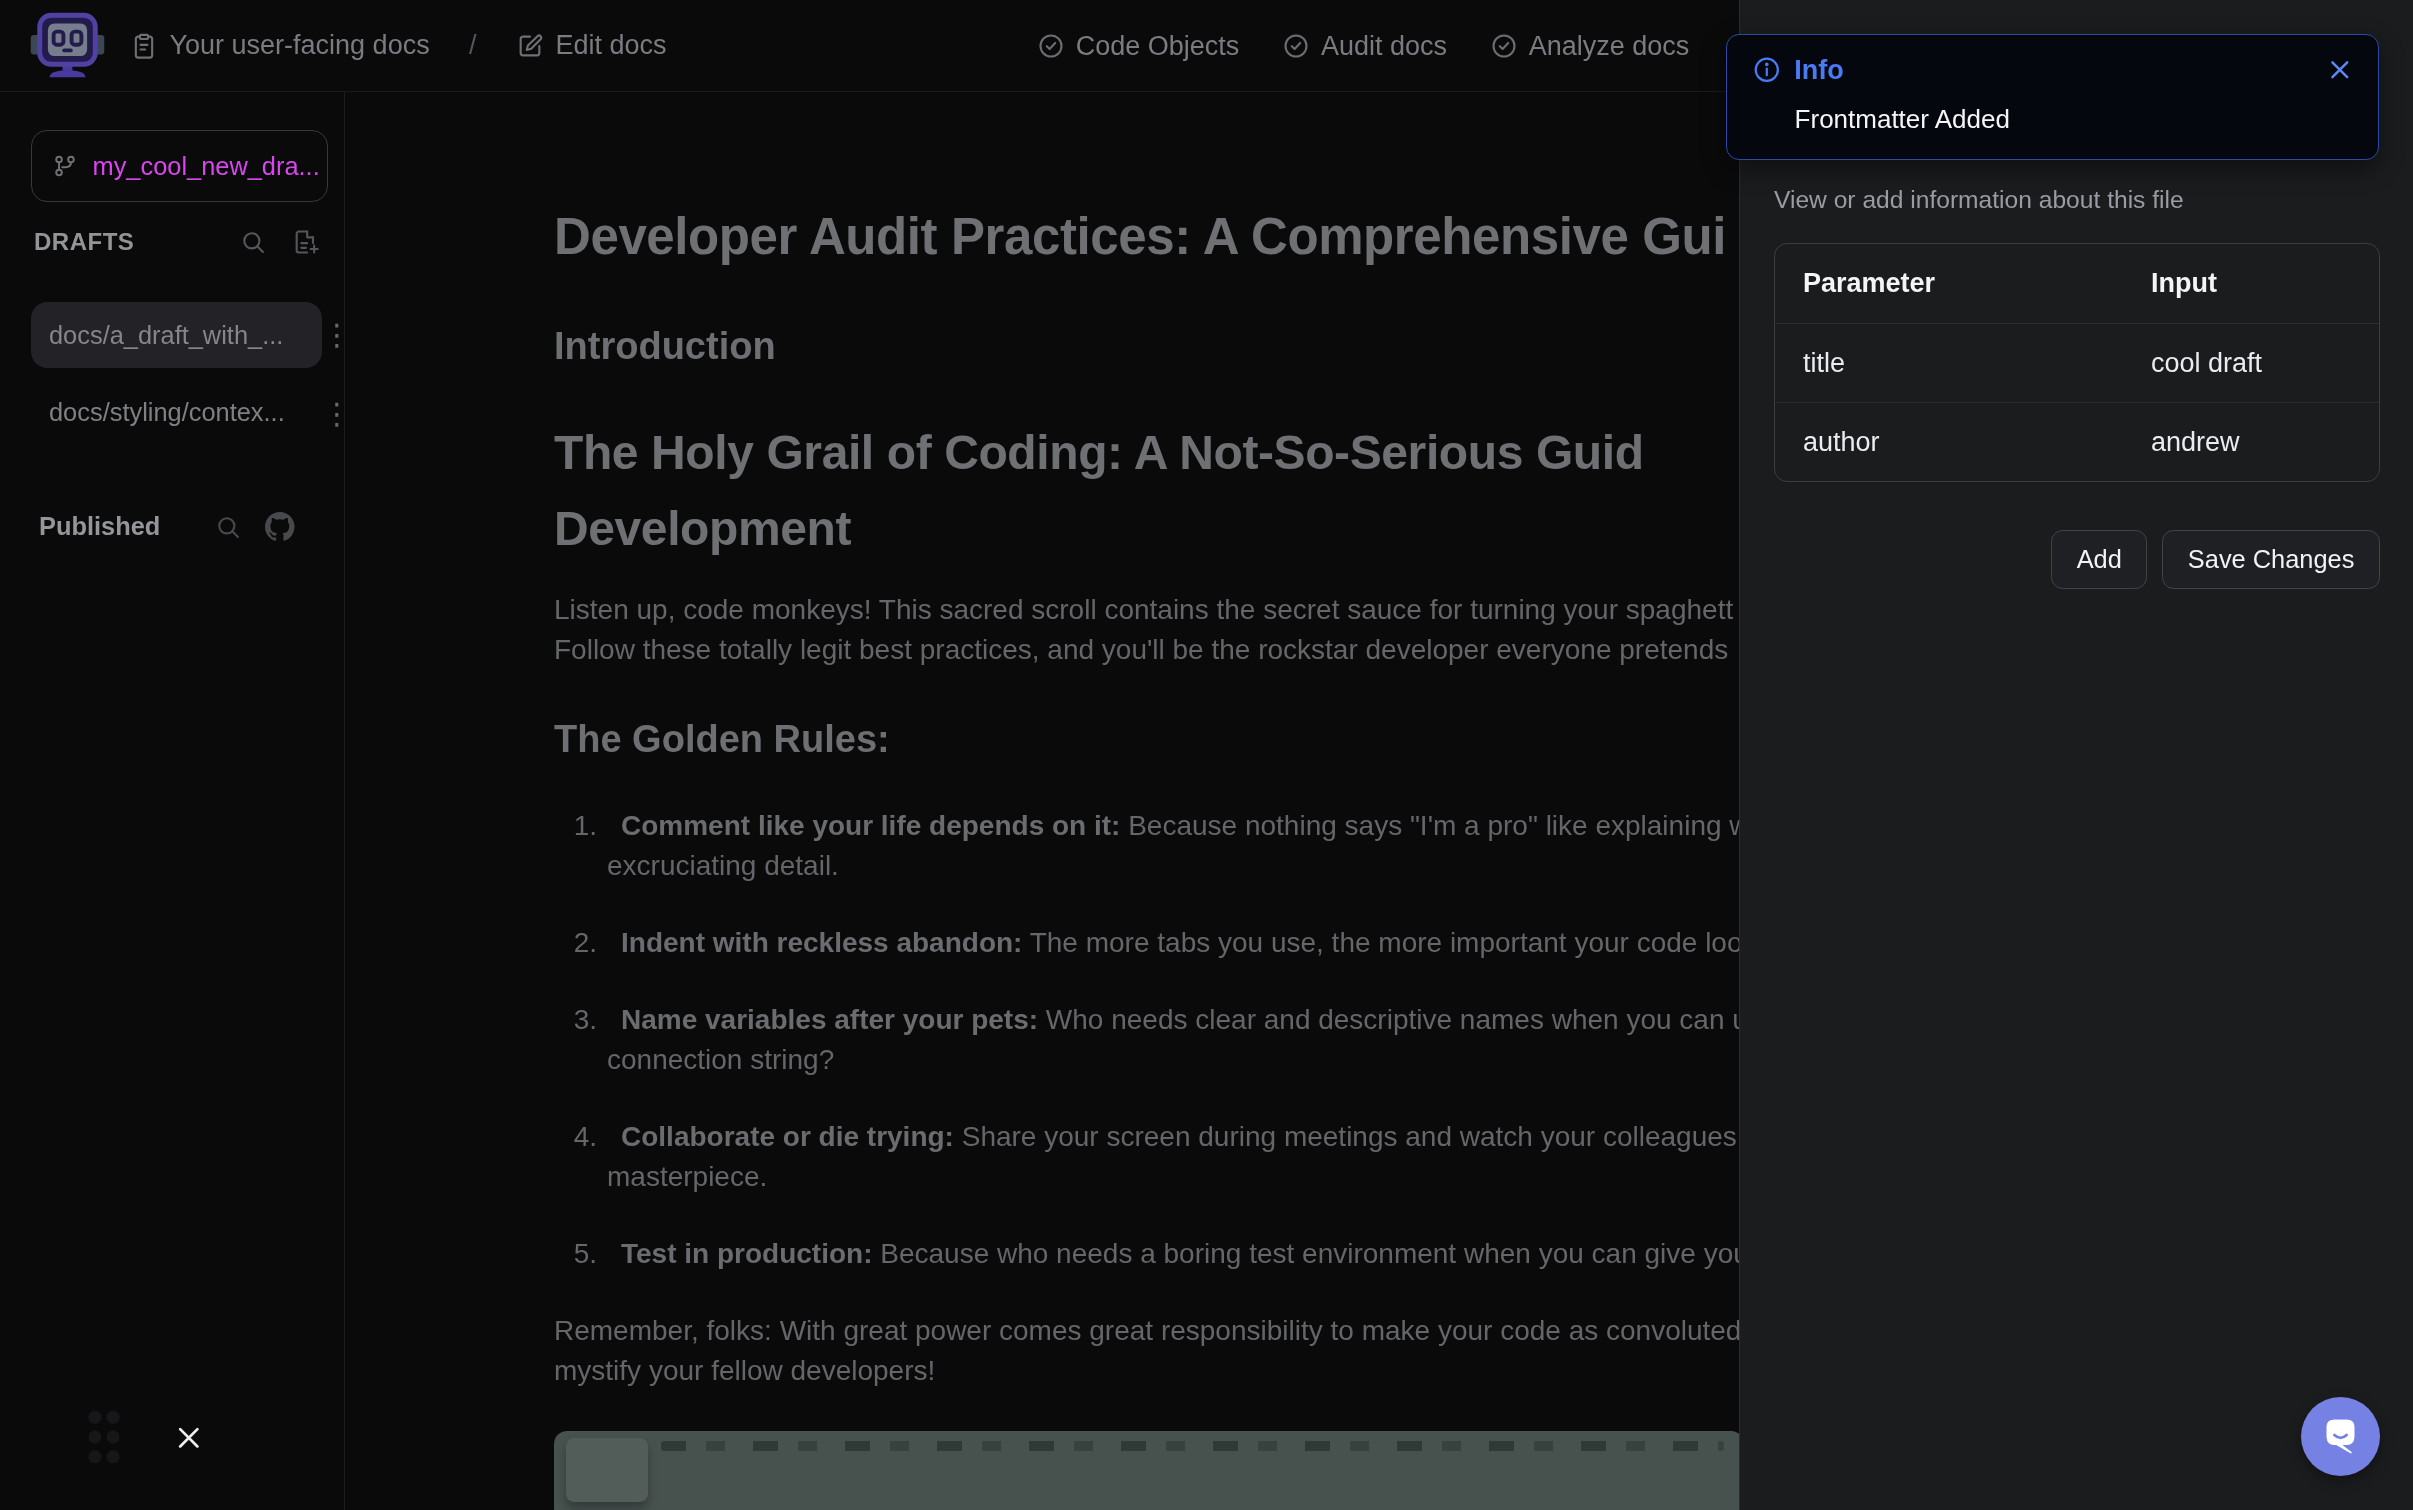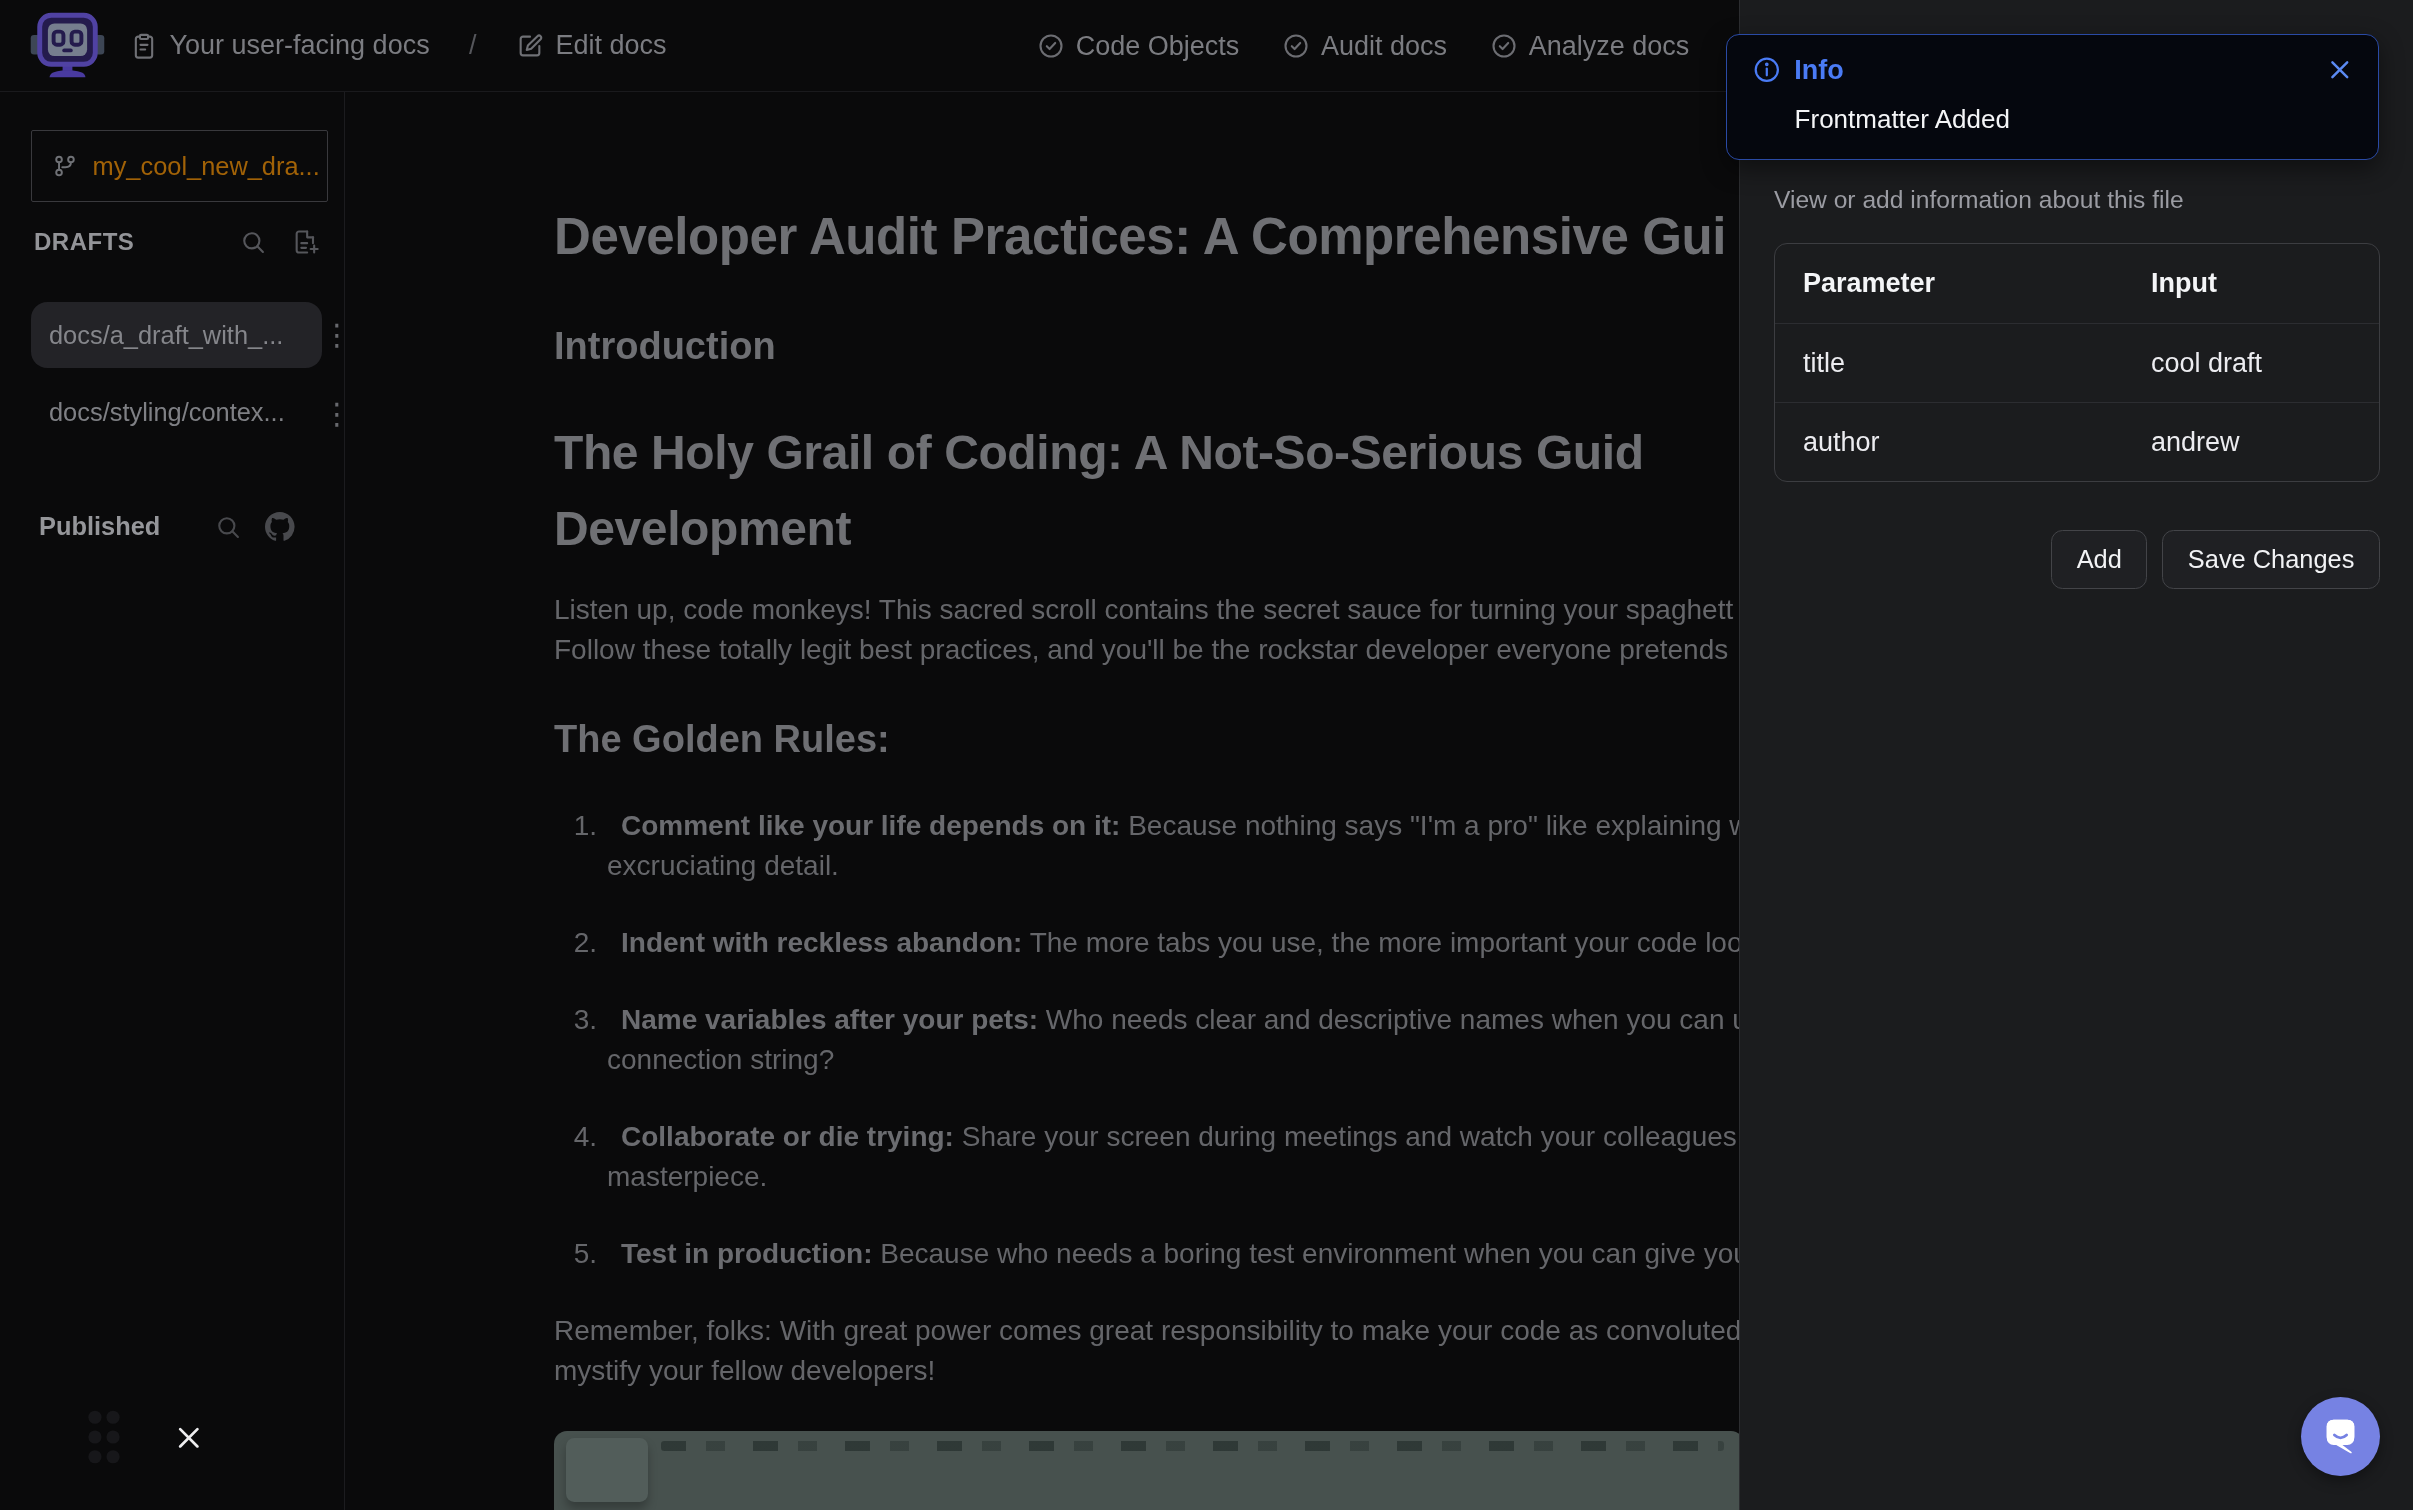--- a/index.html
+++ b/index.html
@@ -21,23 +21,23 @@
   .crumb .icn { color:#6f7075; }
   .crumb-sep { color:#55565b; font-size:27px; margin:0 16.4px; }
   .nav-menu { position:absolute; left:1037px; top:0; height:92px; display:flex; align-items:center; gap:43px; white-space:nowrap; }
   .nav-item { display:flex; align-items:center; gap:10.7px; color:#7b7c81; font-size:27px; cursor:pointer; }
   .nav-item .icn { color:#6c6d72; }
 
   
   .sidebar { position:absolute; top:92px; left:0; width:345px; bottom:0; border-right:1.6px solid #1c1c1f; z-index:2; }
   .branch-btn {
     position:absolute; left:31px; top:38px; width:297px; height:72px;
-    border:1.6px solid #39393d; border-radius:2px; background:transparent;
+    border:1.6px solid #39393d; border-radius:16px; background:transparent;
     display:flex; align-items:center; gap:14.8px; padding:0 19.7px;
-    color:#a16207; font-size:25.4px; cursor:pointer; font-family:inherit;
+    color:#d946ef; font-size:25.4px; cursor:pointer; font-family:inherit;
     white-space:nowrap; overflow:hidden;justify-content:space-between;
   }
   .branch-btn .icn { color:#6f7176; flex:none; }
   .side-row { position:absolute; left:34px; width:286px; display:flex; align-items:center; }
   .drafts-row { top:136px; }
   .drafts-label { color:#939498; font-size:24px; font-weight:bold; letter-spacing:0.5px; flex:1; }
   .side-row .icn-btn { color:#55565b; margin-left:24.6px; cursor:pointer; }
   .draft-item {
     position:absolute; left:31px; width:291px; height:66px; border-radius:16.4px;
     display:flex; align-items:center; padding:0 18px; font-size:25.4px;

